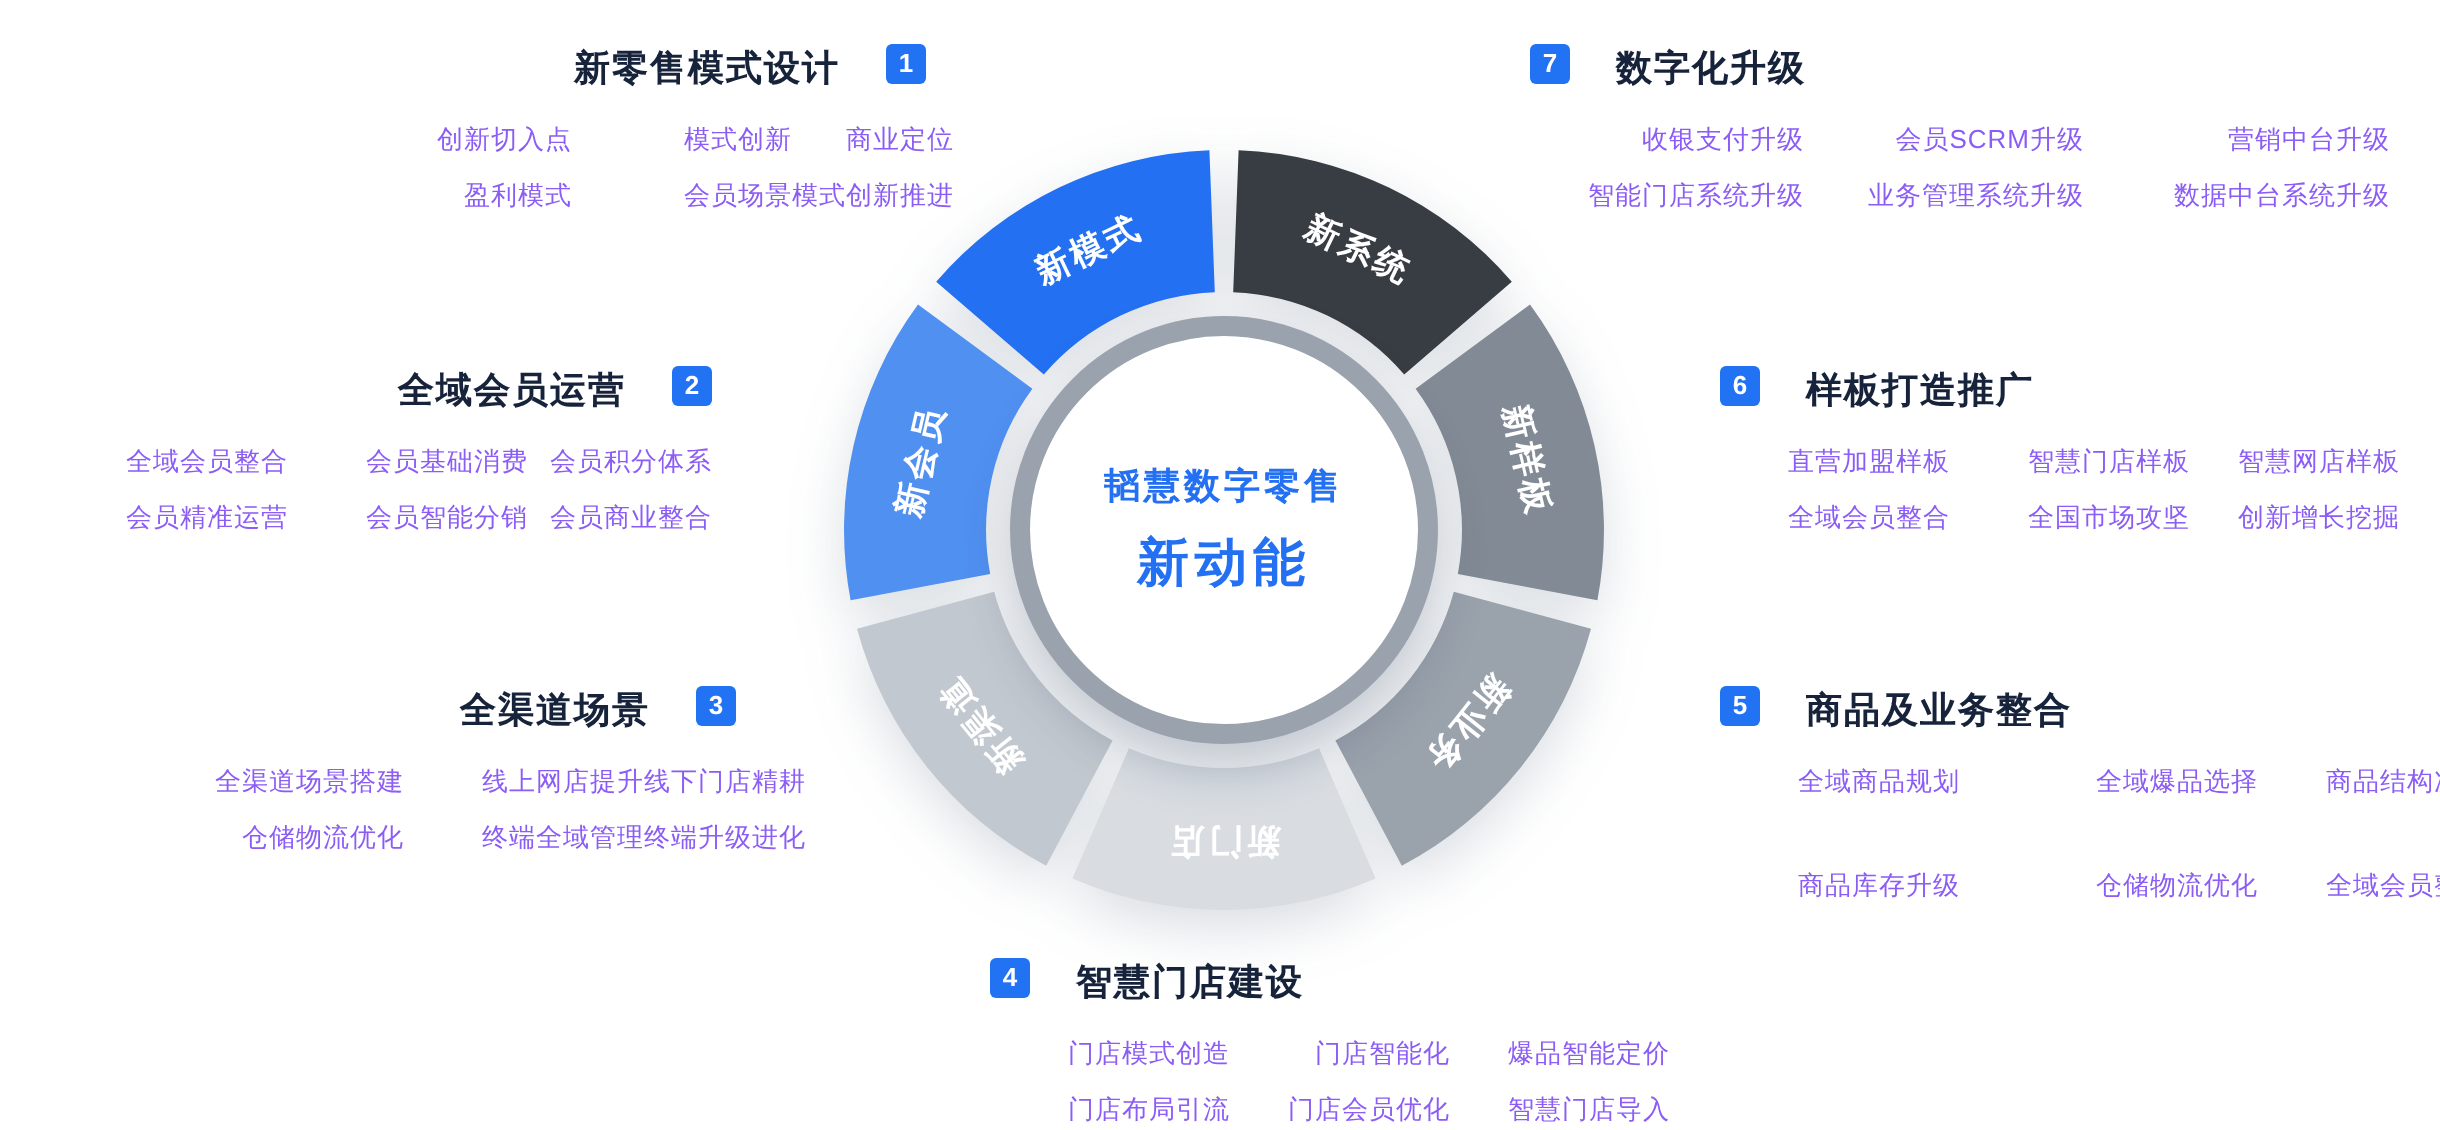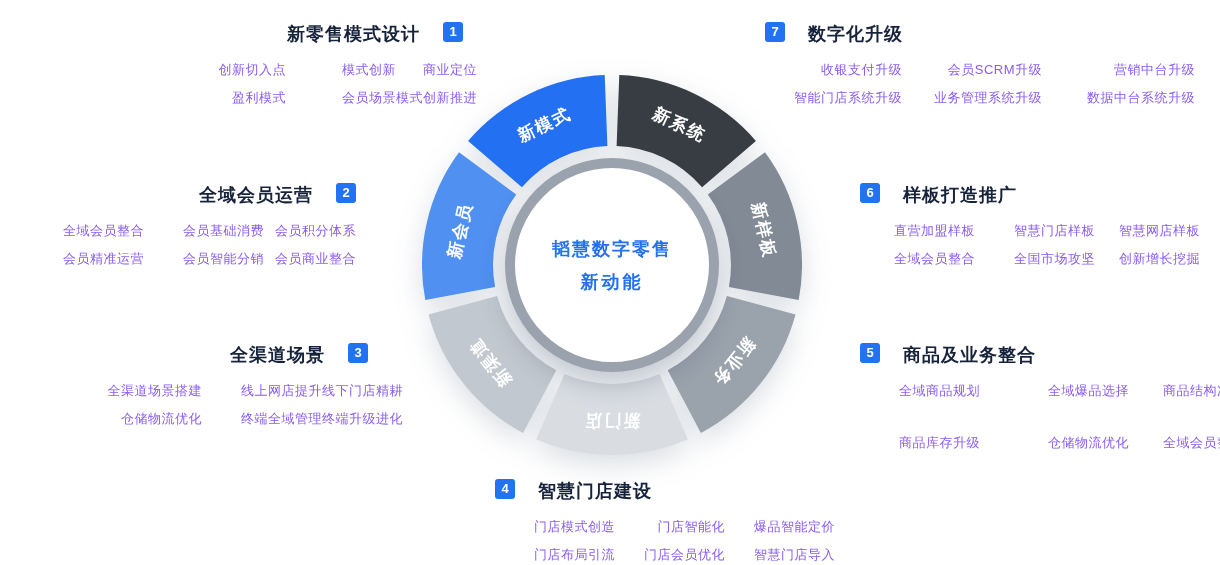--- a/index.html
+++ b/index.html
@@ -38,21 +38,21 @@
   .wheel-wrap svg { position:absolute; left:0; top:0;
                     filter:drop-shadow(0 10px 14px rgba(50,70,100,.18)); }
   .wheel-wrap svg text { font-family:"Liberation Sans","DejaVu Sans",sans-serif;
                          font-size:17px; font-weight:bold; letter-spacing:2px; }
   .center-circle { position:absolute; left:90px; top:90px; width:214px; height:214px;
                    border-radius:50%; background:#ffffff; border:10px solid #a3a3a3;
                    box-shadow:0 12px 24px rgba(40,60,90,.28), inset 0 0 0 2px #fff;
                    display:flex; flex-direction:column; align-items:center;
                    justify-content:center; gap:9px; }
   .center-line1 { font-size:18px; font-weight:bold; color:#2470f2; letter-spacing:2px; }
-  .center-line2 { font-size:18px; font-weight:bold; color:#2470f2; letter-spacing:3px; }
+  .center-line2 { font-size:26px; font-weight:bold; color:#2470f2; letter-spacing:3px; }
 </style>
 </head>
 <body>
 
 <div class="stage">
 
   <div class="section s1">
     <div class="title-row right">
       <span class="sec-title">新零售模式设计</span>
       <span class="badge" style="background: rgb(34, 115, 243);">1</span>

